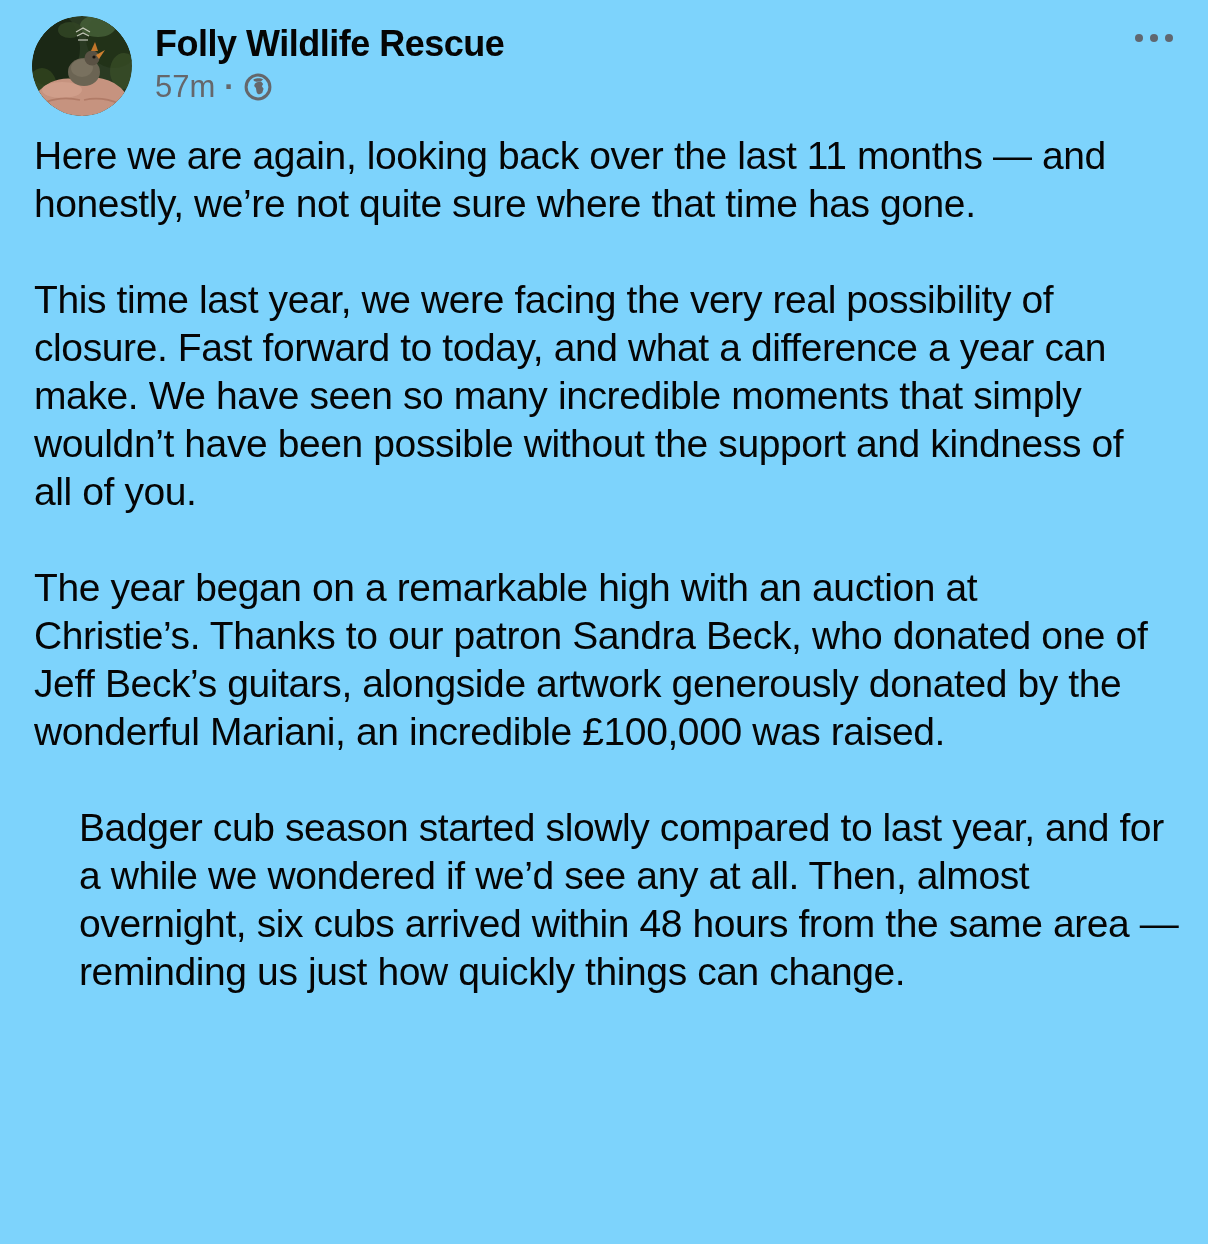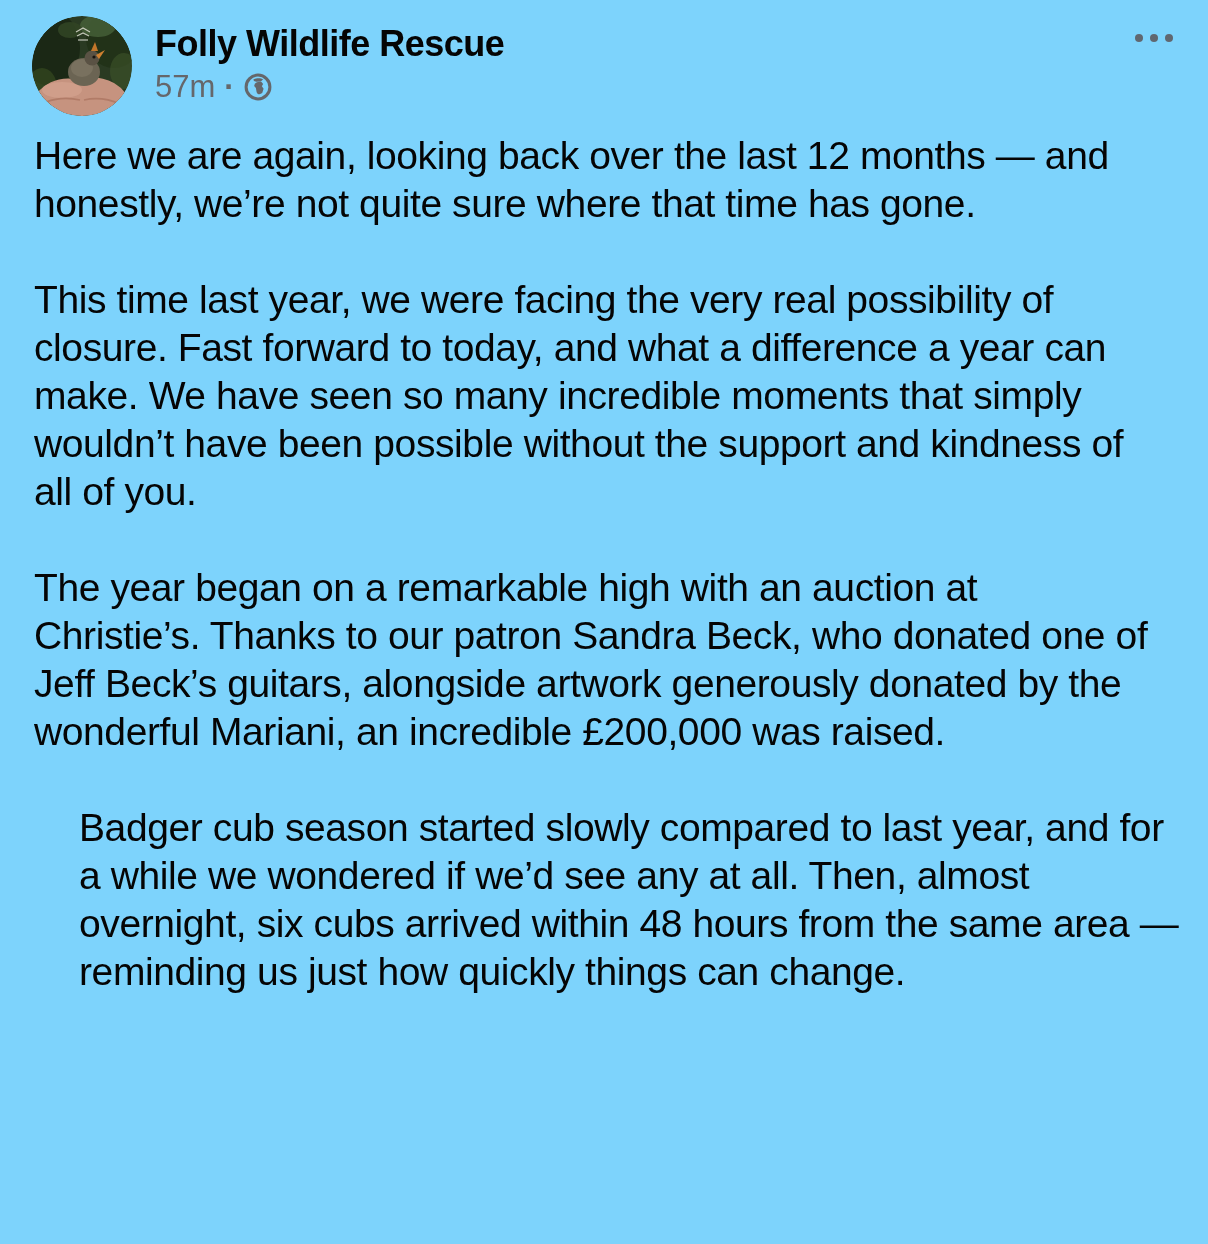--- a/index.html
+++ b/index.html
@@ -149,30 +149,30 @@
       <div class="ellipsis">
         <span></span>
           <span></span>
           <span></span>
       </div>
     </div>
 
   </div>
 
   <div class="post-body">
-    <p>Here we are again, looking back over the last 12 months — and
+    <p>Here we are again, looking back over the last 11 months — and
 honestly, we’re not quite sure where that time has gone.</p>
     <p>This time last year, we were facing the very real possibility of
 closure. Fast forward to today, and what a difference a year can
 make. We have seen so many incredible moments that simply
 wouldn’t have been possible without the support and kindness of
 all of you.</p>
     <p>The year began on a remarkable high with an auction at
 Christie’s. Thanks to our patron Sandra Beck, who donated one of
 Jeff Beck’s guitars, alongside artwork generously donated by the
-wonderful Mariani, an incredible £200,000 was raised.</p>
+wonderful Mariani, an incredible £100,000 was raised.</p>
     <p>Badger cub season started slowly compared to last year, and for
 a while we wondered if we’d see any at all. Then, almost
 overnight, six cubs arrived within 48 hours from the same area —
 reminding us just how quickly things can change.</p>
   </div>
 
 </div>
 
 </body></html>

